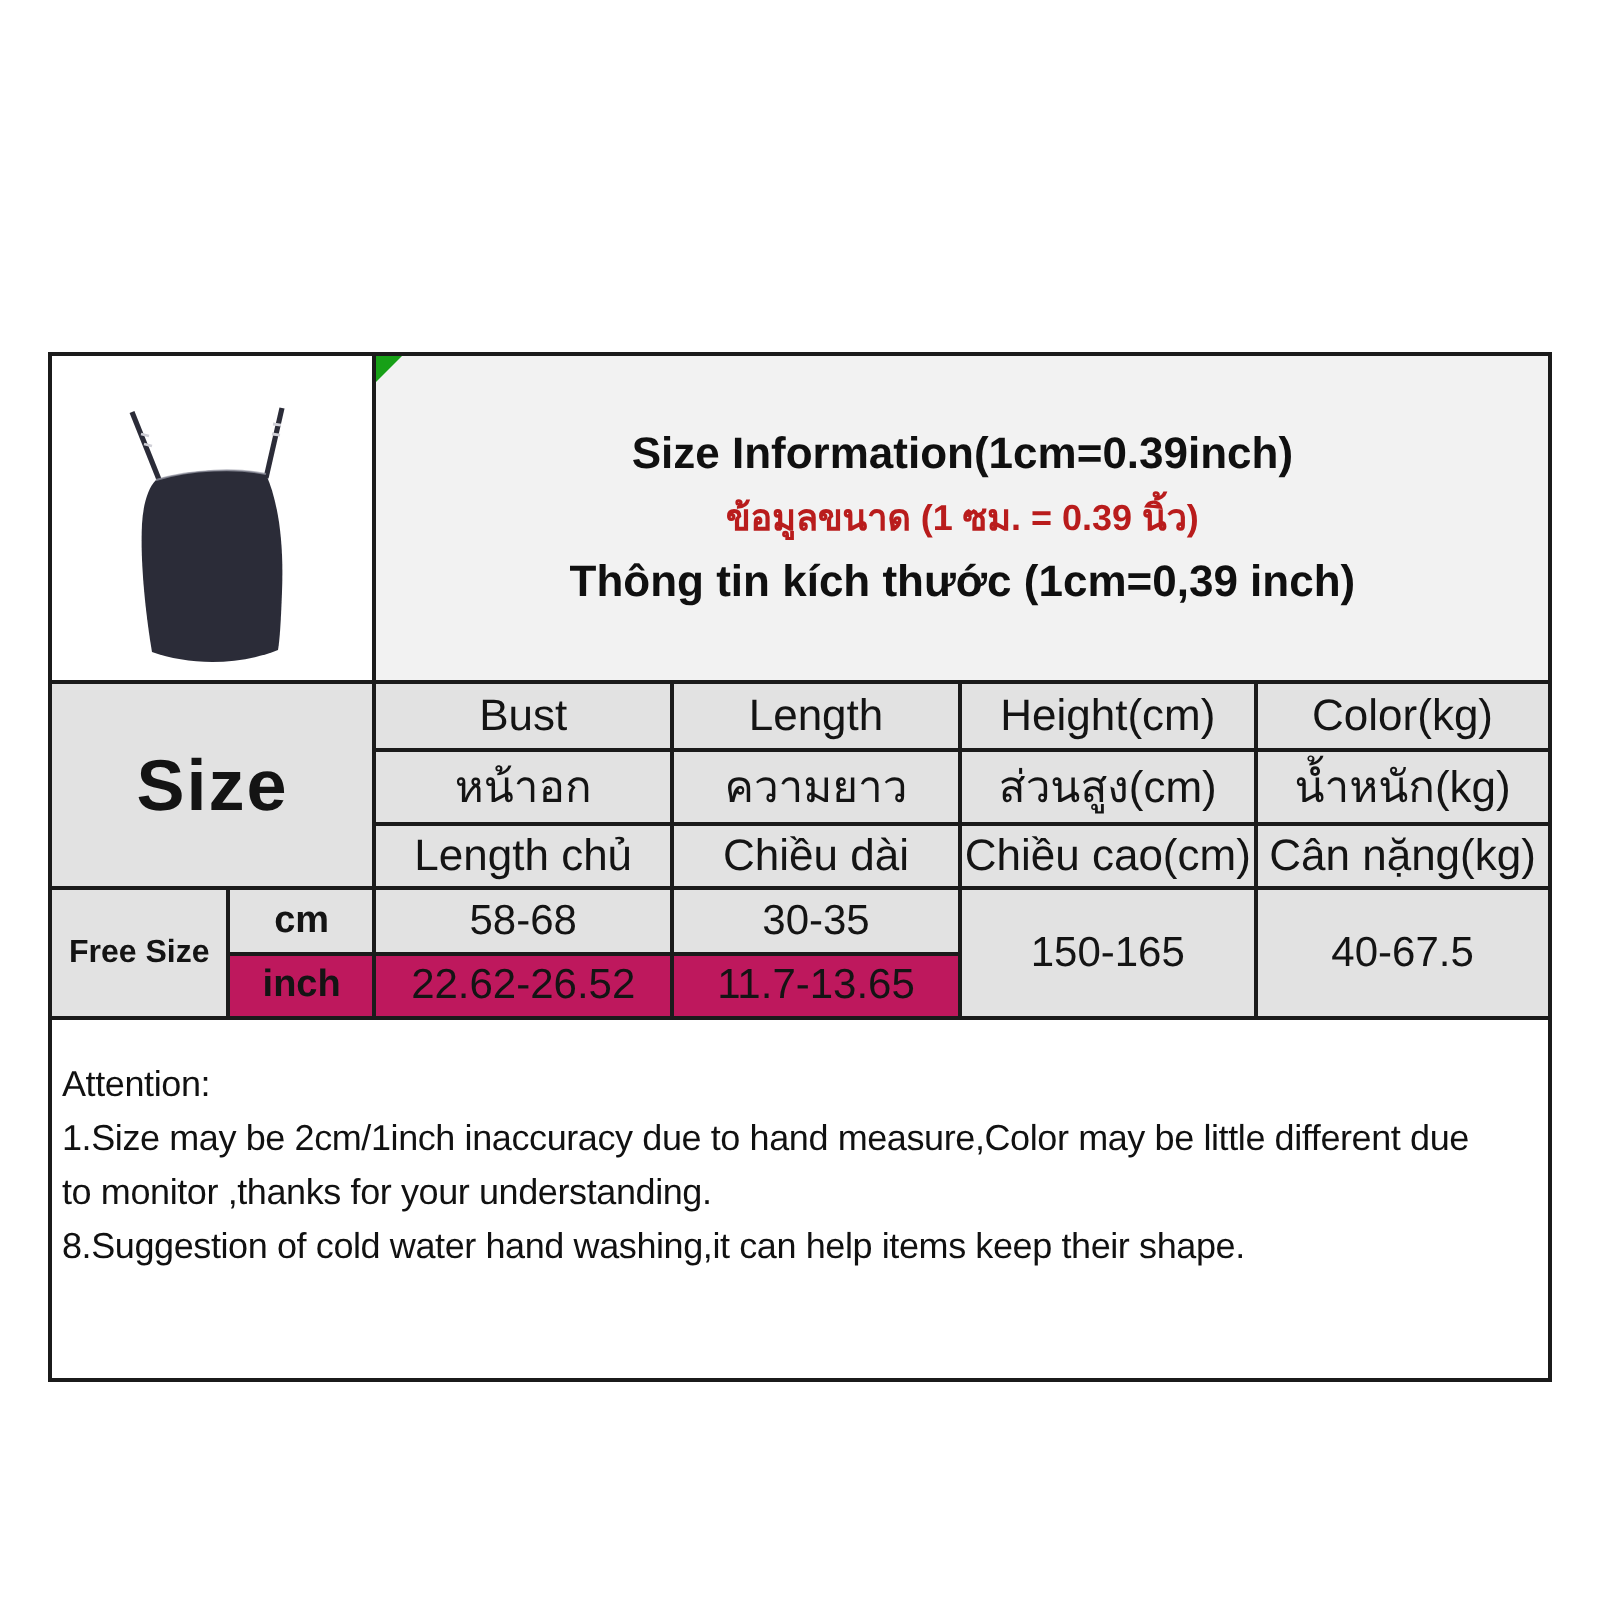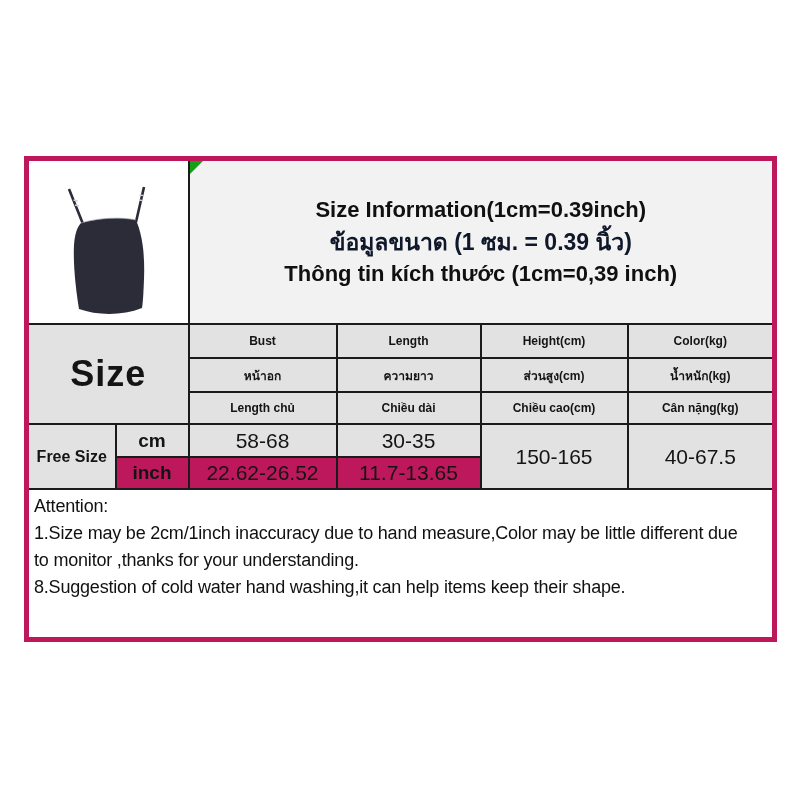--- a/index.html
+++ b/index.html
@@ -10,21 +10,22 @@
     font-family:"Liberation Sans","DejaVu Sans",sans-serif;
     overflow:hidden;
   }
   .sheet{
     position:absolute;left:24px;top:156px;
   }
   table.size-chart{
     border-collapse:collapse;
     table-layout:fixed;
     width:752px;
-    border:5px solid #be185d;
+    border:1px solid #be185d;
+    margin-top:20px;
   }
   table.size-chart td{
     border:2px solid #1b1b1b;
     text-align:center;
     vertical-align:middle;
     padding:0;
     color:#141414;
     overflow:hidden;
   }
   .gray{background:#e2e2e2;}
@@ -47,39 +48,39 @@
   .corner-flag{
     position:absolute;left:0;top:0;
     width:0;height:0;
     border-top:13px solid #17a017;
     border-right:13px solid transparent;
   }
   .title-line-en,.title-line-vi{
     font-weight:bold;font-size:22px;line-height:32px;color:#101010;
   }
   .title-line-th{
-    font-weight:bold;font-size:23px;line-height:32px;color:#0f172a;
+    font-weight:bold;font-size:18px;line-height:32px;color:#b91c1c;
   }
 
   
   .img-cell{background:#ffffff;vertical-align:top;}
   .img-cell svg{display:block;margin:13px 0 0 38px;}
 
   
   .size-cell{font-size:36px;font-weight:bold;letter-spacing:1px;}
-  .hdr{font-size:12px;font-weight:bold;}
+  .hdr{font-size:22px;font-weight:normal;}
   .row-label{font-size:16px;font-weight:bold;}
   .unit{font-size:19px;font-weight:bold;}
   .val{font-size:21px;font-weight:400;color:#17171c;}
 
   
   .attention-cell{
     text-align:left !important;
     vertical-align:top !important;
-    padding:3px 5px !important;
+    padding:19px 5px !important;
     background:#ffffff;
   }
   .att-line{
     font-size:18px;
     line-height:27px;
     color:#111111;
     letter-spacing:-0.2px;
     white-space:nowrap;
   }
 </style>

